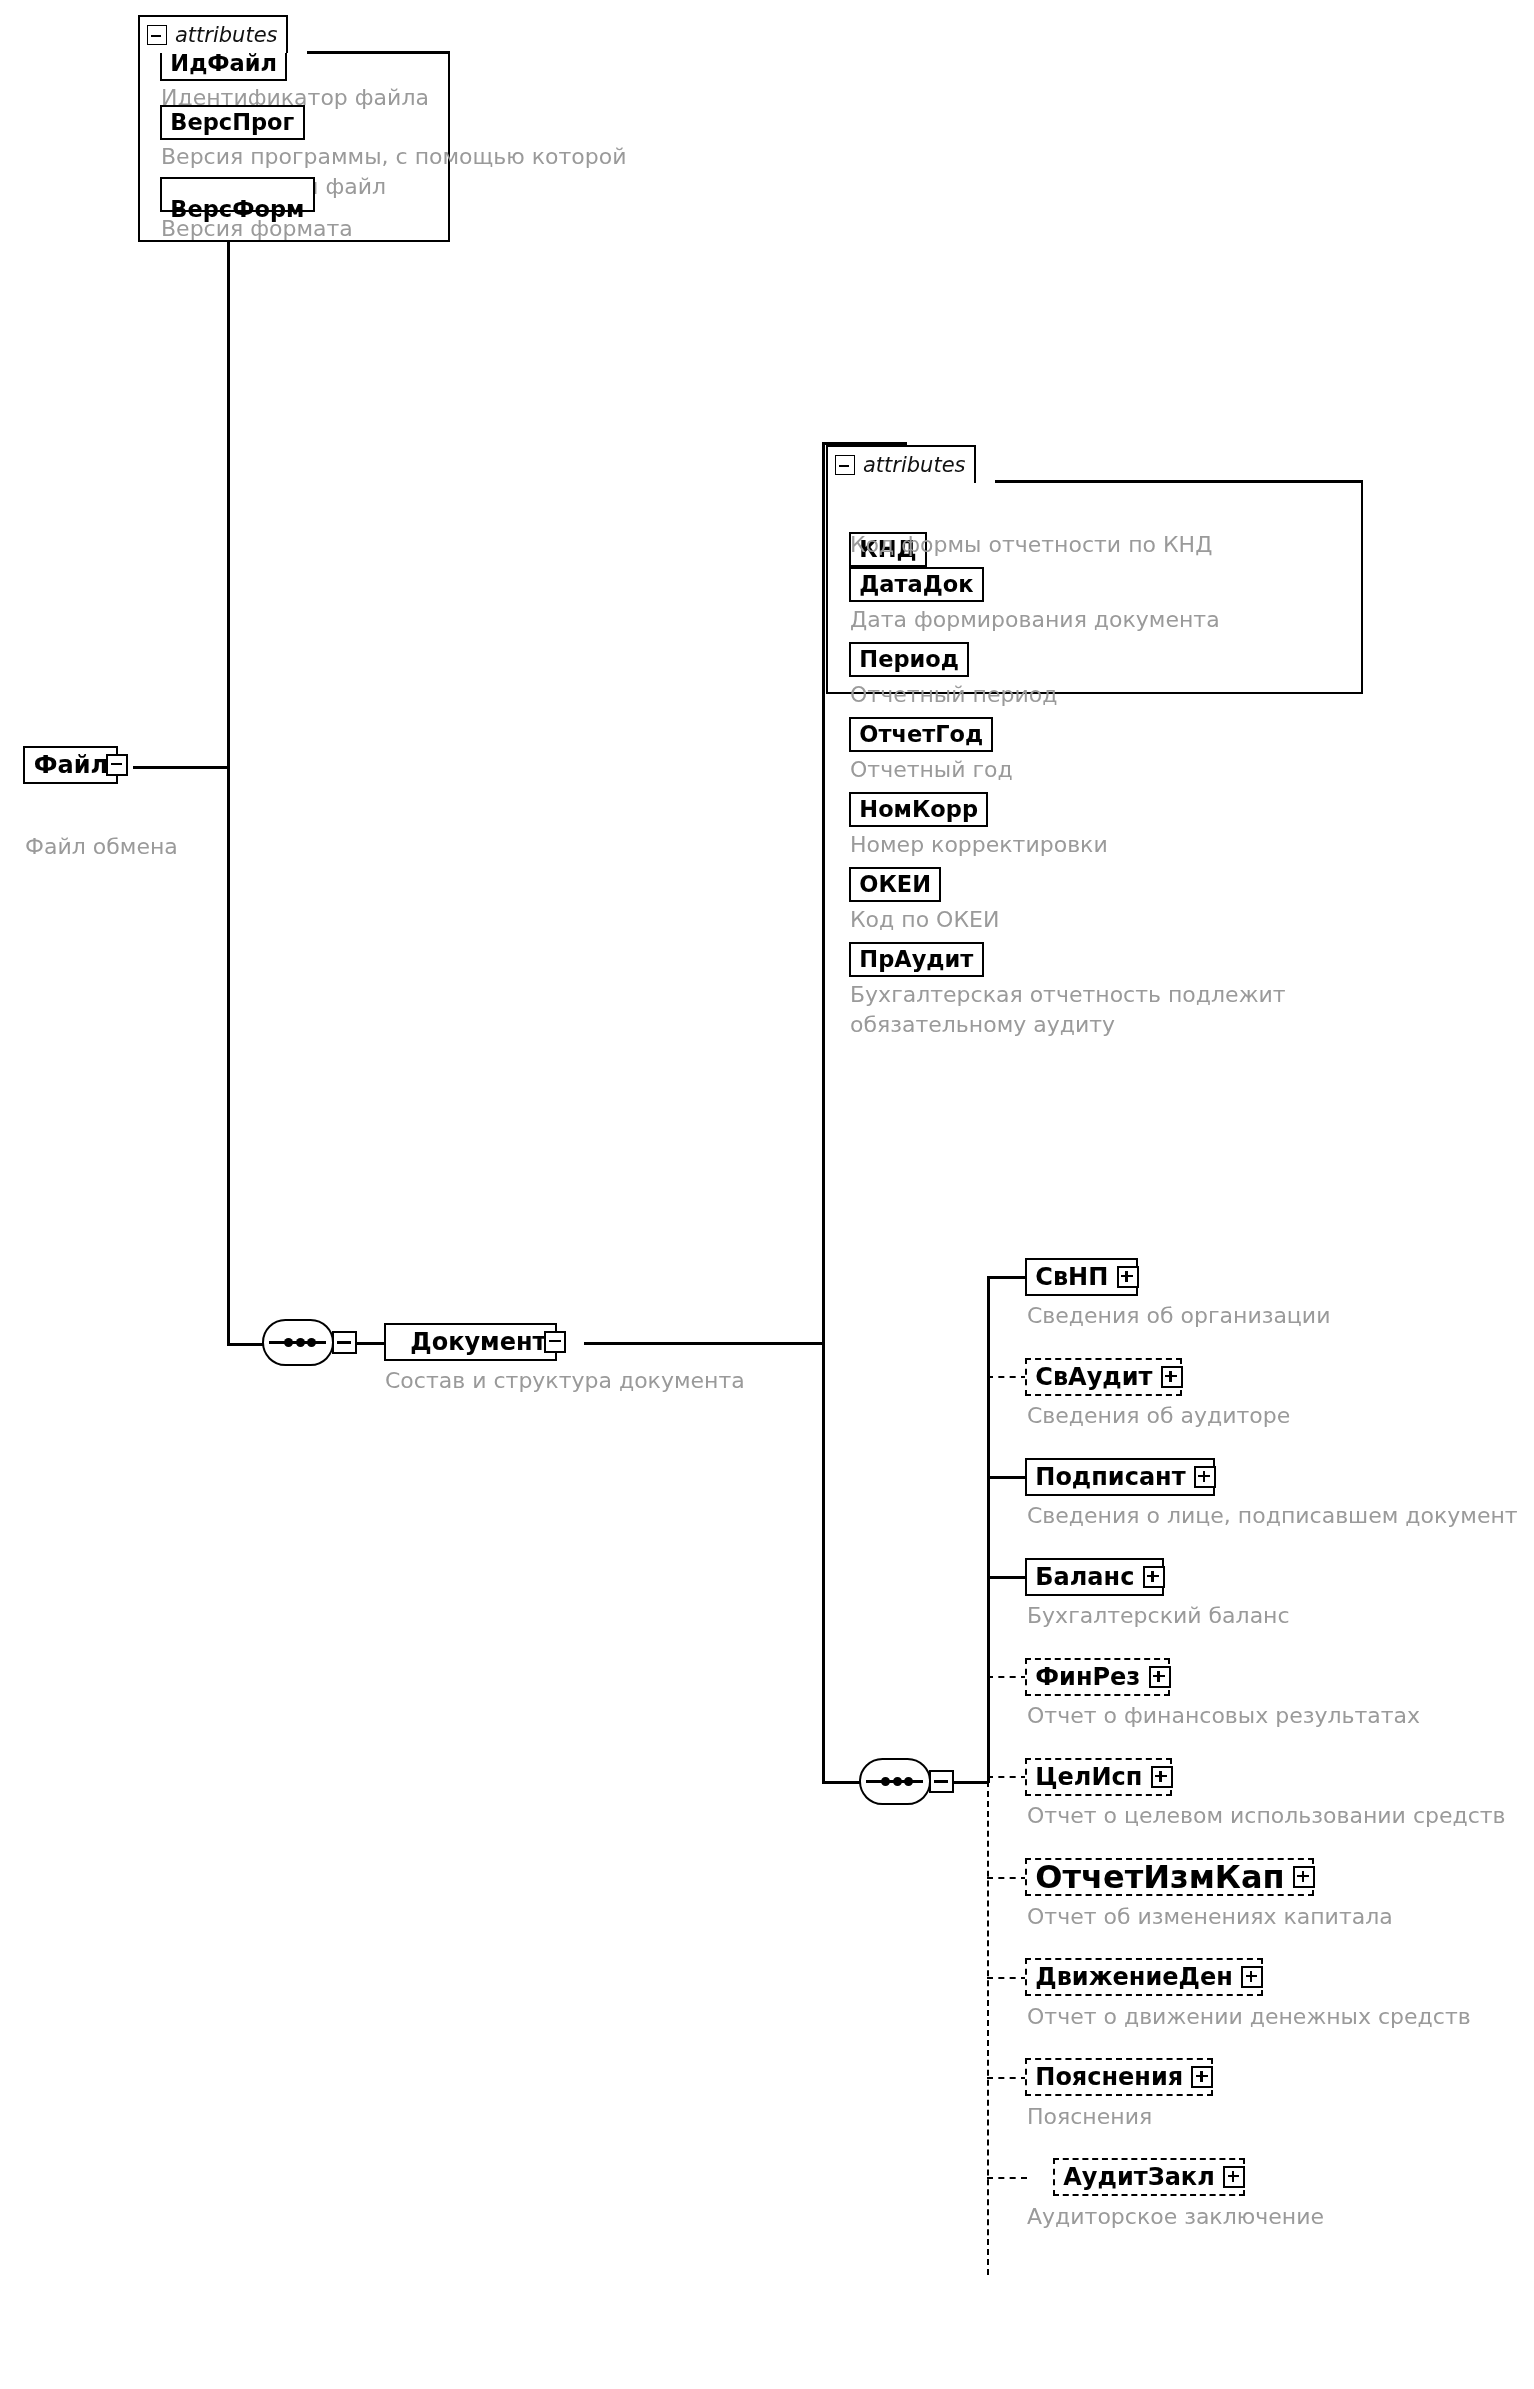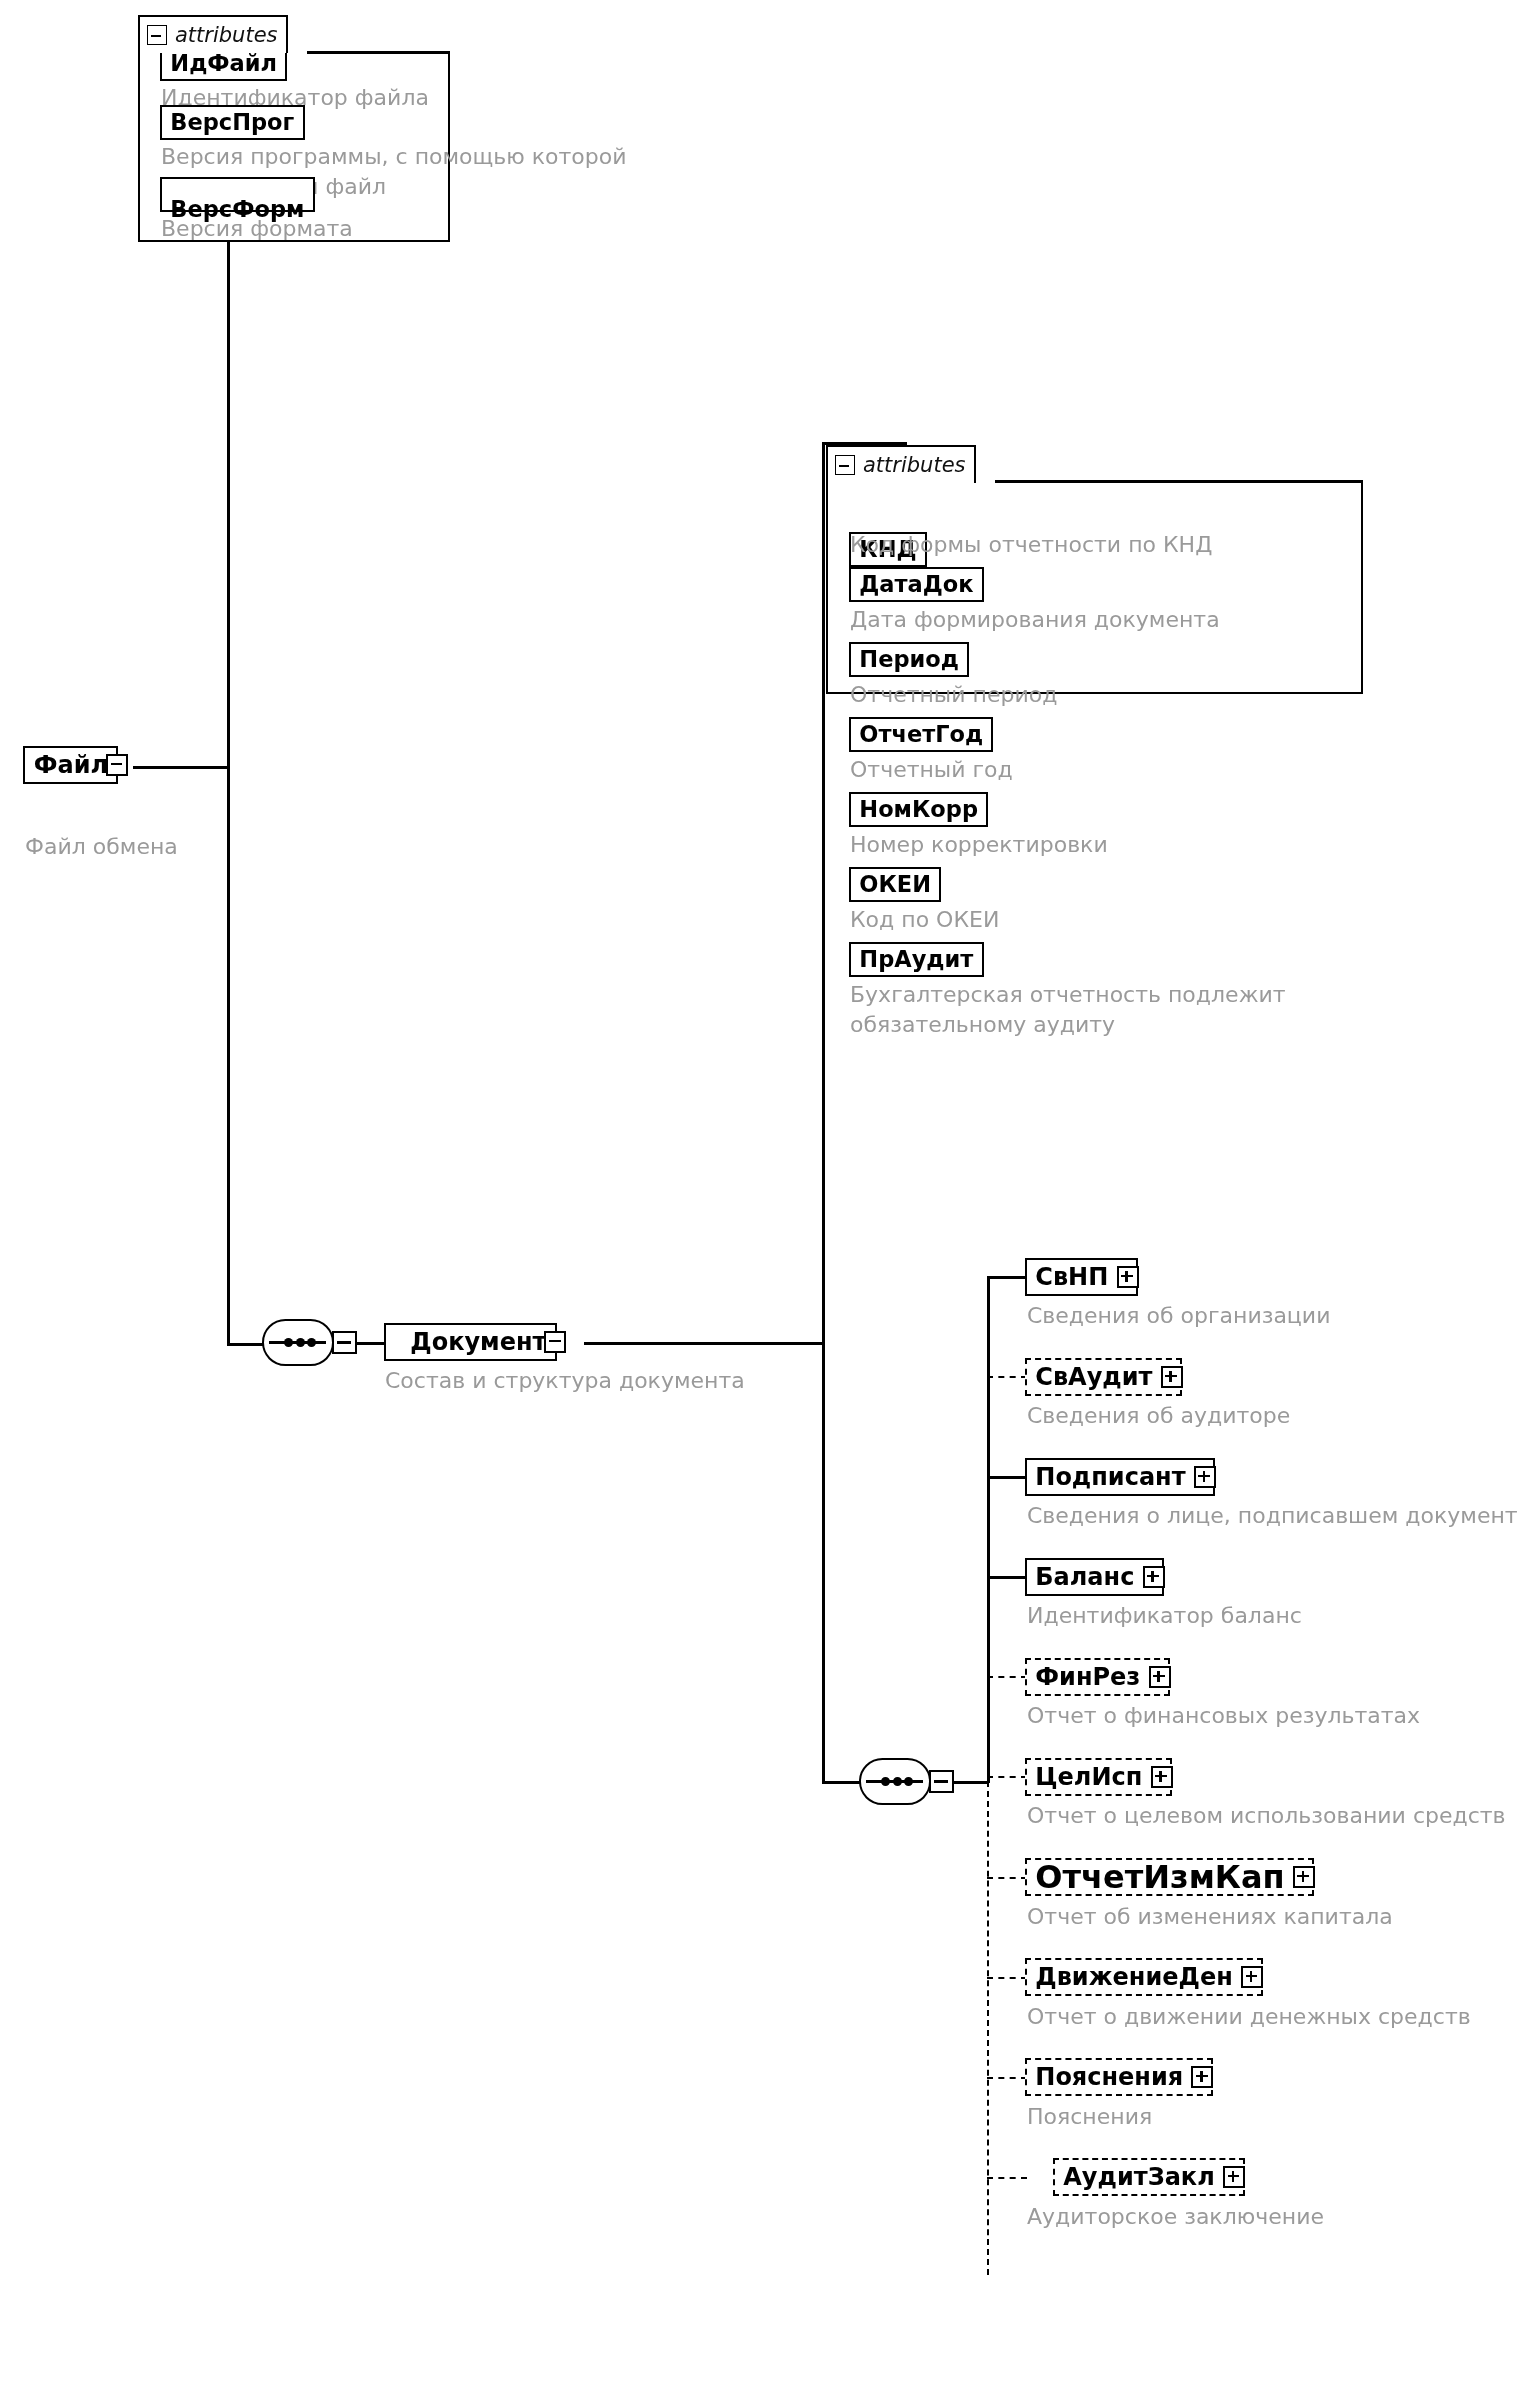--- a/index.html
+++ b/index.html
@@ -275,21 +275,21 @@
     <span class="lbl" style="font-size:24px;">Подписант</span>
     <span class="toggler plus"></span>
   </div>
   <div class="desc" style="left:1027px; top:1501px;">Сведения о лице, подписавшем документ</div>
 
   <div class="ln lnh" style="left:987px; top:1576px; width:40px;"></div>
   <div class="nodebox" style="left:1025px; top:1558px; height:38px;">
     <span class="lbl" style="font-size:24px;">Баланс</span>
     <span class="toggler plus"></span>
   </div>
-  <div class="desc" style="left:1027px; top:1601px;">Идентификатор баланс</div>
+  <div class="desc" style="left:1027px; top:1601px;">Бухгалтерский баланс</div>
 
   <div class="dh" style="left:987px; top:1676px; width:40px;"></div>
   <div class="nodebox dashed" style="left:1025px; top:1658px; height:38px;">
     <span class="lbl" style="font-size:24px;">ФинРез</span>
     <span class="toggler plus"></span>
   </div>
   <div class="desc" style="left:1027px; top:1701px;">Отчет о финансовых результатах</div>
 
   <div class="dh" style="left:987px; top:1776px; width:40px;"></div>
   <div class="nodebox dashed" style="left:1025px; top:1758px; height:38px;">

